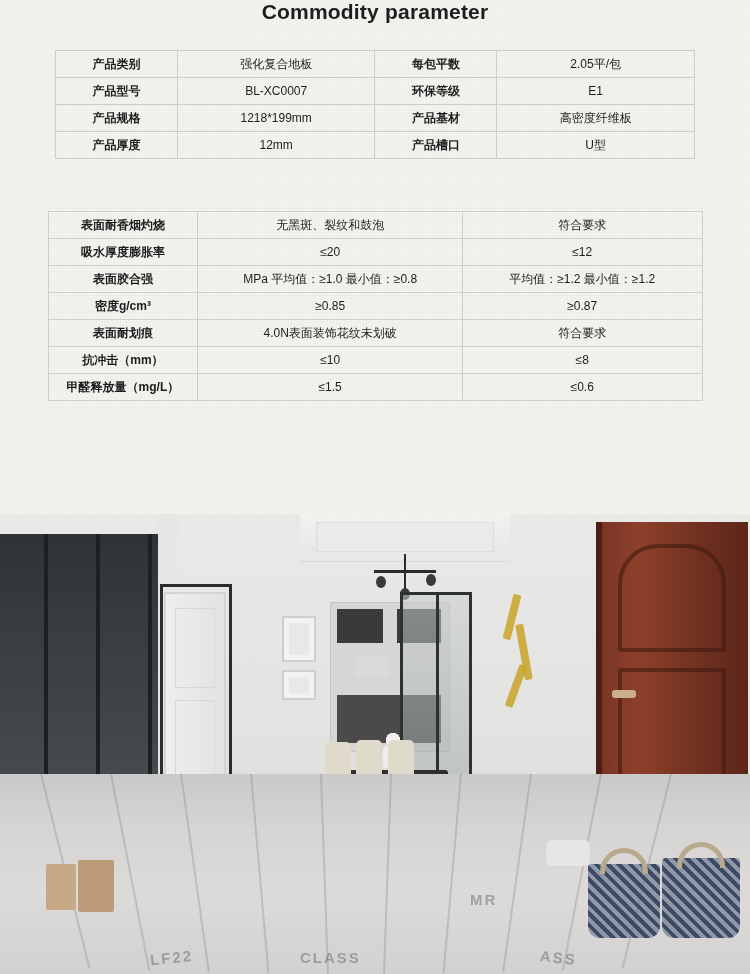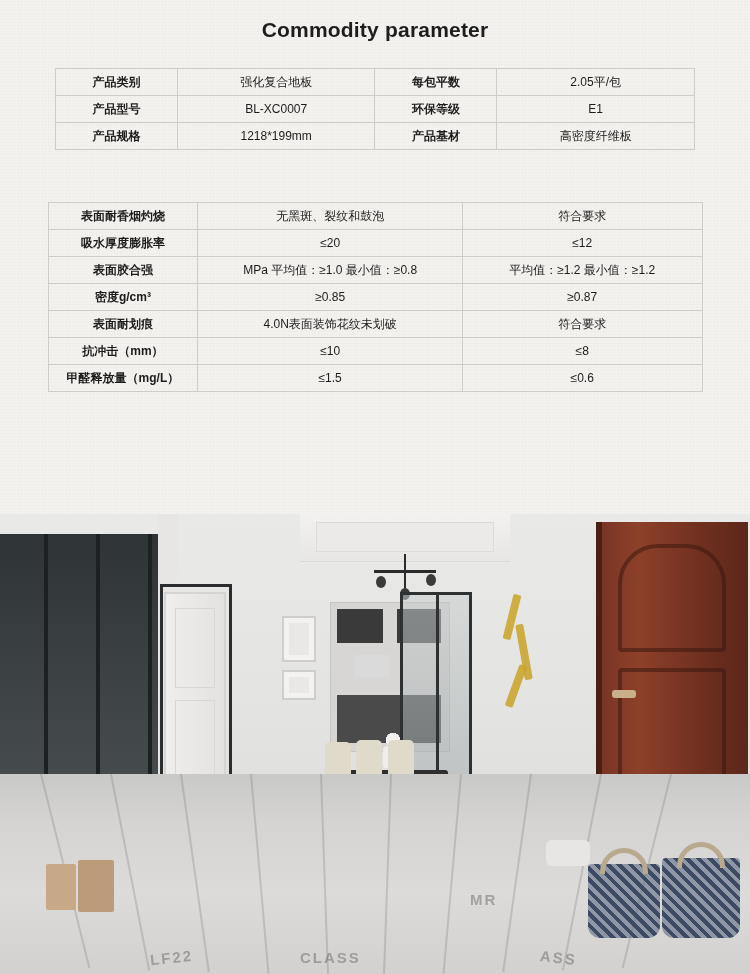--- a/index.html
+++ b/index.html
@@ -23,21 +23,20 @@
   }
   .section-head {
     text-align: center;
   }
   .sec-title {
     font-size: 21px;
     font-weight: bold;
     color: #1d1d1d;
     letter-spacing: 0.2px;
     margin: 0;
-    padding-top: 18px;
   }
   .sec-sub {
     font-size: 12px;
     color: #3a3a3a;
     margin: 7px 0 0 0;
     letter-spacing: 0.5px;
   }
 
   table.ptable {
     border-collapse: collapse;
@@ -188,20 +187,26 @@
           <td class="c0 lbl">产品型号</td>
           <td class="c1">BL-XC0007</td>
           <td class="c2 lbl">环保等级</td>
           <td class="c3">E1</td>
         </tr>
         <tr>
           <td class="c0 lbl">产品规格</td>
           <td class="c1">1218*199mm</td>
           <td class="c2 lbl">产品基材</td>
           <td class="c3">高密度纤维板</td>
+        </tr>
+        <tr>
+          <td class="c0 lbl">产品厚度</td>
+          <td class="c1">12mm</td>
+          <td class="c2 lbl">产品槽口</td>
+          <td class="c3">U型</td>
         </tr>
       </tbody>
     </table>
 
     <div class="gap-big"></div>
 
 
     <table class="ptable" id="inspection-table">
       <tbody>
         <tr>

